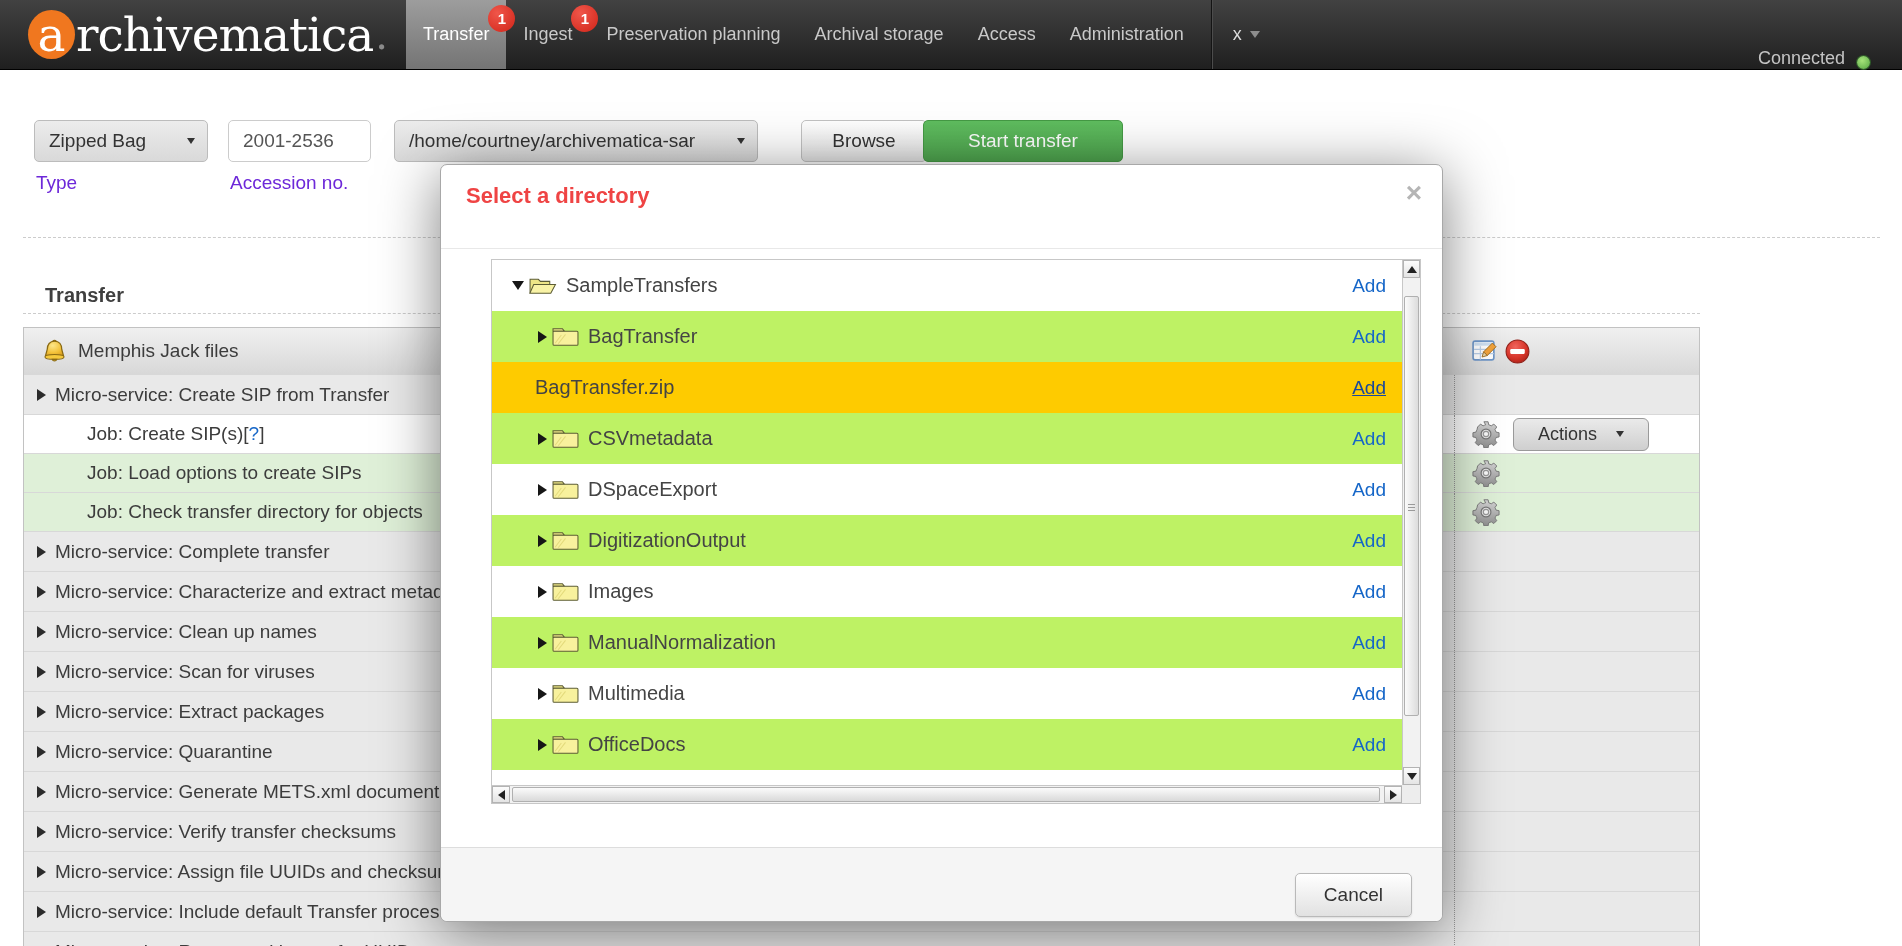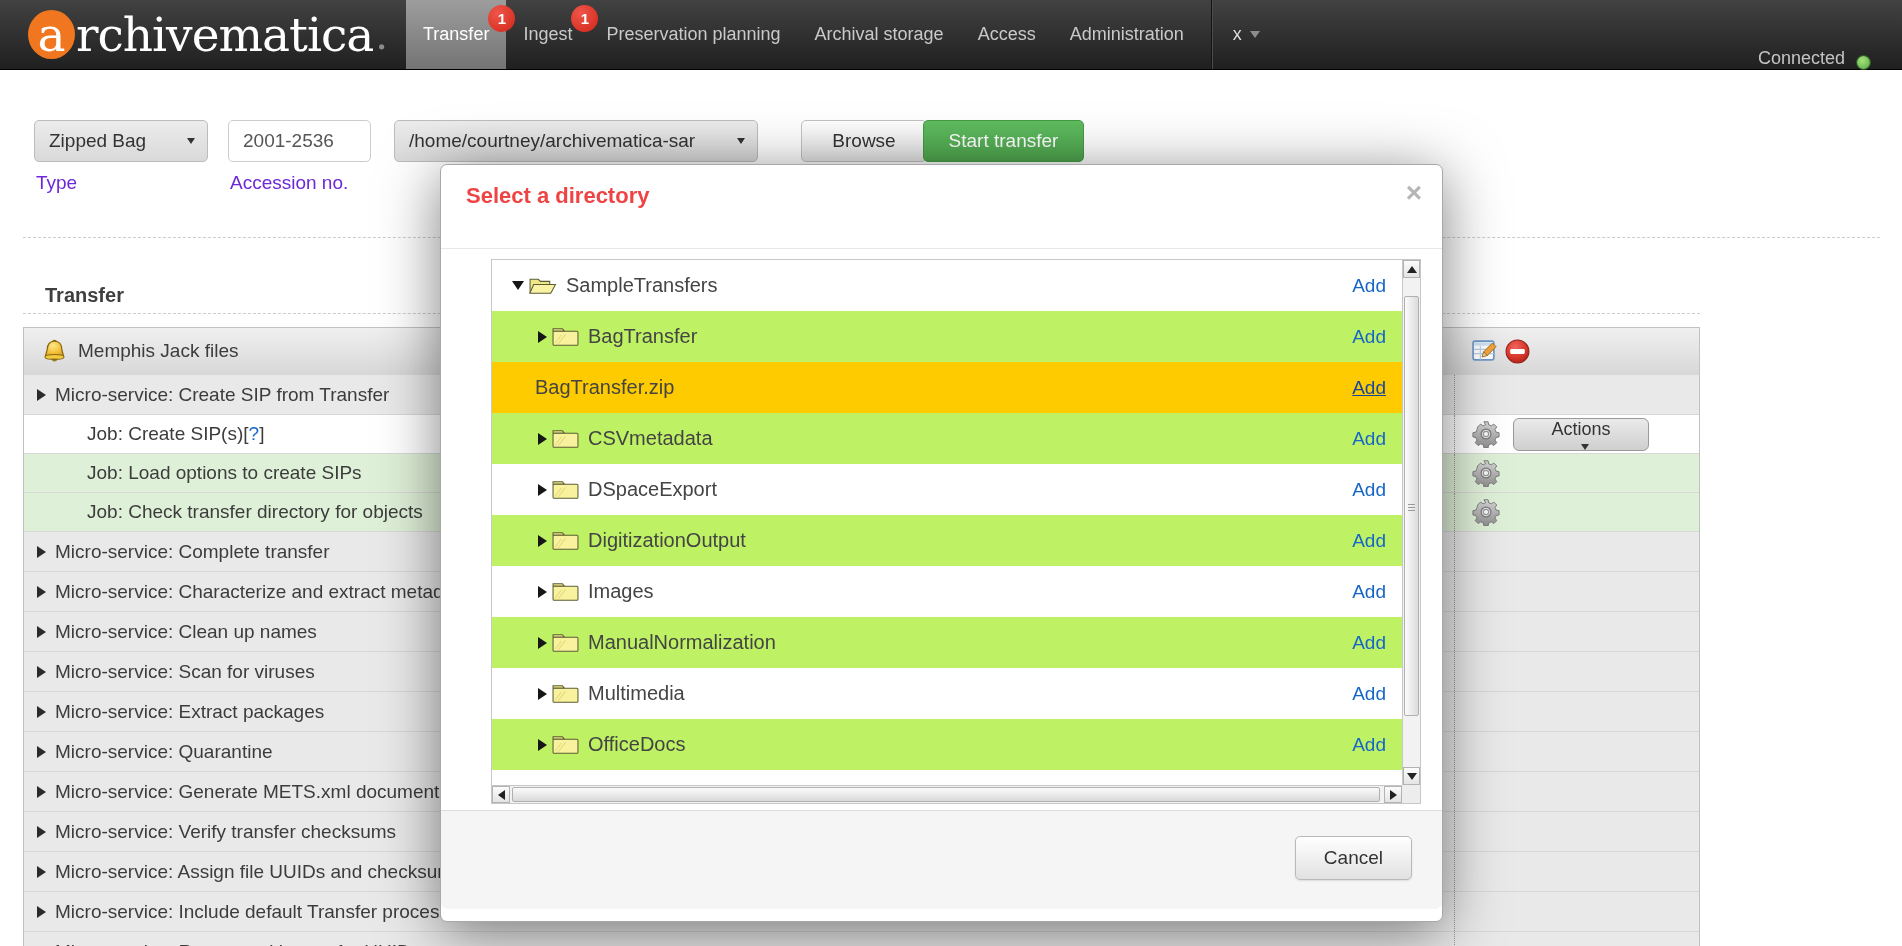--- a/index.html
+++ b/index.html
@@ -44,21 +44,21 @@
   .sel-caret { width:0; height:0; border-top:6px solid #333; border-left:4.5px solid transparent;
                border-right:4.5px solid transparent; margin-left:8px; flex:0 0 auto; }
   #type-select { left:34px; top:120px; width:174px; }
   #accession-input { left:228px; top:120px; width:143px; border:1px solid #ccc; border-radius:5px;
                      color:#555; padding:0 14px; font-size:19px; font-family:"Liberation Sans",sans-serif; }
   #path-select { left:394px; top:120px; width:364px; }
   #path-select .sel-text { overflow:hidden; white-space:nowrap; }
   .btn { border-radius:5px; justify-content:center; cursor:pointer; }
   #browse-button { left:777px; top:120px; width:126px; background:linear-gradient(#fff,#e4e4e4);
                    border:1px solid #c2c2c2; color:#333;margin-left:24px; }
-  #start-button { left:923px; top:120px; width:161px; color:#fff;
+  #start-button { left:923px; top:120px; width:200px; color:#fff;
                   background:linear-gradient(#5fbd5f,#4fa64f); border:1px solid #459a45; }
   .fieldlabel { position:absolute; top:172px; font-size:19px; color:#6d28d9; }
   #type-label { left:36px; } #accession-label { left:230px; }
 
   .hr-dash { position:absolute; border-top:1px dashed #ccc; }
   #hr1 { left:23px; width:1857px; top:237px; }
   #hr2 { left:23px; width:1677px; top:313px; }
   #section-heading { position:absolute; left:45px; top:284px; font-size:20px; font-weight:bold; color:#3f3f3f; }
 
   
@@ -78,21 +78,21 @@
   .trow.job { height:39px; background:#fff; }
   .trow.job-success { height:39px; background:var(--success-row,#dff0d8); }
   .trow.job .name, .trow.job-success .name { padding-left:63px; }
   .ms-car { width:0; height:0; border-left:9px solid #2b2b2b; border-top:6px solid transparent;
             border-bottom:6px solid transparent; margin-right:9px; }
   .hdr-lab { margin-left:10px; }
   .help-q { color:var(--link,#1566c8); cursor:pointer; }
   .acts-select { width:136px; height:33px; font-size:18px; border:1px solid #9a9a9a;
                  background:linear-gradient(#eaeaea,#cfcfcf); border-radius:6px; color:#333;
                  display:flex; align-items:center; justify-content:space-between;
-                 padding:0 24px; cursor:pointer;flex-direction:column; }
+                 padding:0 24px; cursor:pointer; }
   .iconbtn { display:inline-flex; cursor:pointer; }
 
   
   #modal { position:absolute; left:440px; top:164px; width:1003px; height:758px;
            background:#fff; border:1px solid #a8a8a8; border-radius:7px;
            box-shadow:0 10px 60px rgba(0,0,0,.5); z-index:20; }
   #modal-title { position:absolute; left:25px; top:18px; font-size:22px; font-weight:bold; color:#ef4444; }
   #modal-close { position:absolute; right:20px; top:14px; font-size:28px; font-weight:bold;
                  color:#b5b5b5; cursor:pointer; line-height:1; }
   #modal-hr { position:absolute; left:0; right:0; top:83px; border-top:1px solid #e8e8e8; }
@@ -127,21 +127,21 @@
   .grip { position:absolute; left:3px; right:3px; top:50%; margin-top:-4px; }
   .grip i { display:block; height:1px; background:#9a9a9a; margin:2px 0; }
   #hscroll { position:absolute; left:0; right:18px; bottom:0; height:18px; background:#f2f2f2; border-top:1px solid #c7c7c7; }
   #hscroll .lf { left:0; top:0; bottom:0; width:18px; }
   #hscroll .rt { right:0; top:0; bottom:0; width:18px; }
   #hthumb { position:absolute; left:20px; right:22px; top:1px; bottom:1px;
             background:linear-gradient(#fbfbfb,#d9d9d9); border:1px solid #b0b0b0;
             border-radius:2px; cursor:pointer; }
   #sb-corner { position:absolute; right:0; bottom:0; width:18px; height:18px; background:#ededed; }
 
-  #modal-footer { position:absolute; left:0; right:0; bottom:12px; height:99px; background:#f5f5f5;
+  #modal-footer { position:absolute; left:0; right:0; bottom:0; height:74px; background:#f5f5f5;
                   border-top:1px solid #ddd; border-radius:0 0 7px 7px; }
   #cancel-button { position:absolute; right:30px; top:25px; height:44px; padding:0 28px;
                    font-size:19px; color:#333; background:linear-gradient(#fff,#e1e1e1);
                    border:1px solid #b9b9b9; border-radius:5px; display:flex; align-items:center;
                    cursor:pointer; box-shadow:0 1px 2px rgba(0,0,0,.1); }
   #svgdefs { position:absolute; width:0; height:0; }
 </style>
 </head>
 <body>
 

